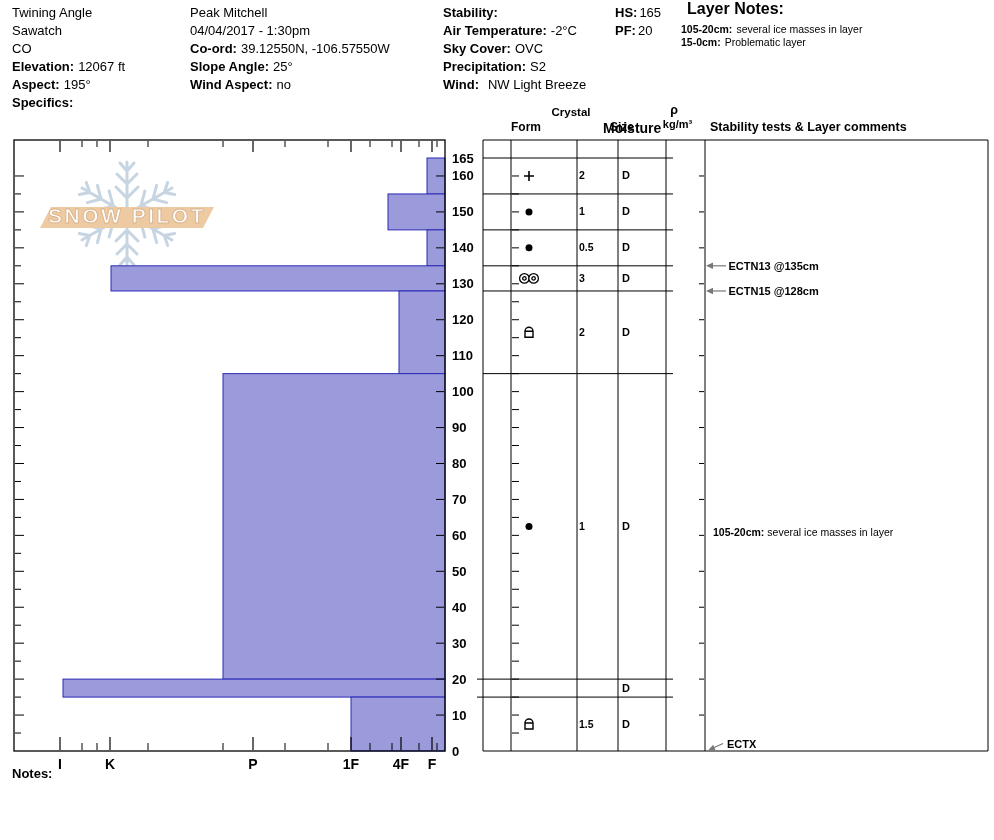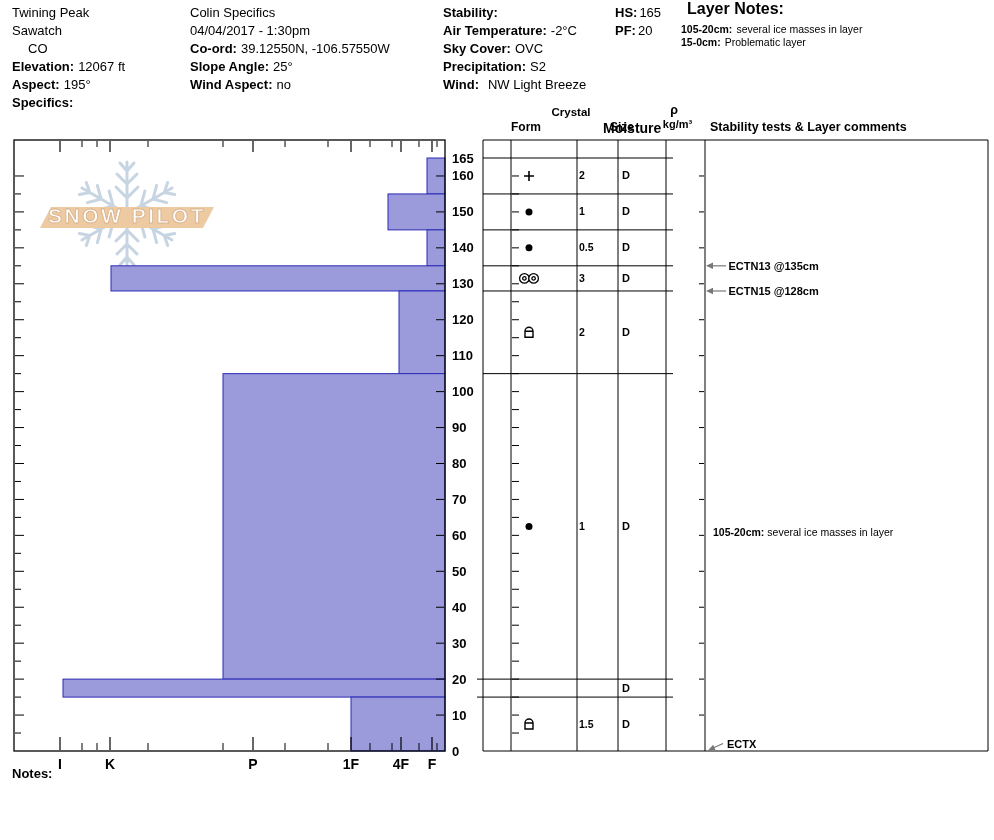--- a/index.html
+++ b/index.html
@@ -266,30 +266,30 @@
       <line x1="711" y1="290.9808" x2="726" y2="290.9808" stroke="#777" stroke-width="1.2"></line>
       <polygon points="706,290.9808 713,287.7808 713,294.1808" fill="#777"></polygon>
       <text x="728.5" y="294.9808" font-size="11" font-weight="bold" fill="#000" font-family="&quot;Liberation Sans&quot;,&quot;DejaVu Sans&quot;,sans-serif">ECTN15 @128cm</text>
       <line x1="723" y1="743.5" x2="712" y2="748.5" stroke="#777" stroke-width="1.2"></line>
       <polygon points="708,750.5 713.1,744.8 715.6,750.2" fill="#777"></polygon>
       <text x="727" y="748" font-size="11" font-weight="bold" fill="#000" font-family="&quot;Liberation Sans&quot;,&quot;DejaVu Sans&quot;,sans-serif">ECTX</text>
       <text x="713" y="535.7721" font-size="10.5" font-weight="bold" fill="#000" font-family="&quot;Liberation Sans&quot;,&quot;DejaVu Sans&quot;,sans-serif"><tspan font-weight="bold">105-20cm:</tspan><tspan font-weight="normal"> several ice masses in layer</tspan></text>
     </svg>
 
   <div class="hcol" style="left:12px;">
-    <div class="hline"><span class="val" style="margin-left:0">Twining Peak</span></div>
+    <div class="hline"><span class="val" style="margin-left:0">Twining Angle</span></div>
     <div class="hline"><span class="val" style="margin-left:0">Sawatch</span></div>
-    <div class="hline"><span class="val" style="margin-left:16px">CO</span></div>
+    <div class="hline"><span class="val" style="margin-left:0">CO</span></div>
     <div class="hline"><span class="lbl">Elevation:</span><span class="val">12067 ft</span></div>
     <div class="hline"><span class="lbl">Aspect:</span><span class="val">195°</span></div>
     <div class="hline"><span class="lbl">Specifics:</span></div>
   </div>
 
   <div class="hcol" style="left:190px;">
-    <div class="hline"><span>Colin Specifics</span></div>
+    <div class="hline"><span>Peak Mitchell</span></div>
     <div class="hline"><span>04/04/2017 - 1:30pm</span></div>
     <div class="hline"><span class="lbl">Co-ord:</span><span class="val">39.12550N, -106.57550W</span></div>
     <div class="hline"><span class="lbl">Slope Angle:</span><span class="val">25°</span></div>
     <div class="hline"><span class="lbl">Wind Aspect:</span><span class="val">no</span></div>
   </div>
 
   <div class="hcol" style="left:443px;">
     <div class="hline"><span class="lbl">Stability:</span></div>
     <div class="hline"><span class="lbl">Air Temperature:</span><span class="val">-2°C</span></div>
     <div class="hline"><span class="lbl">Sky Cover:</span><span class="val">OVC</span></div>

